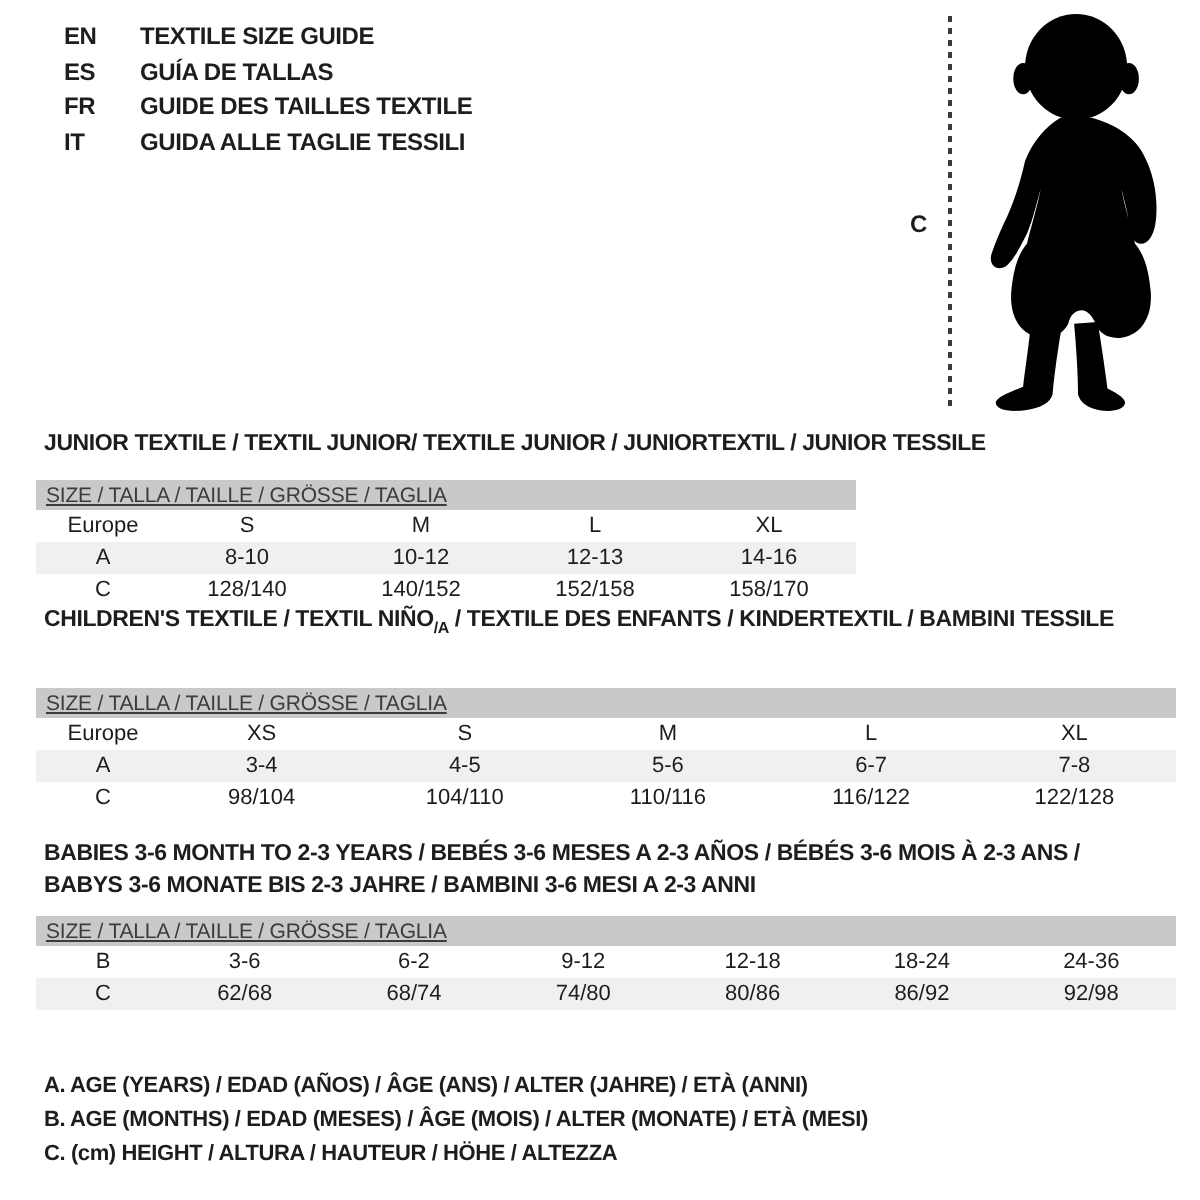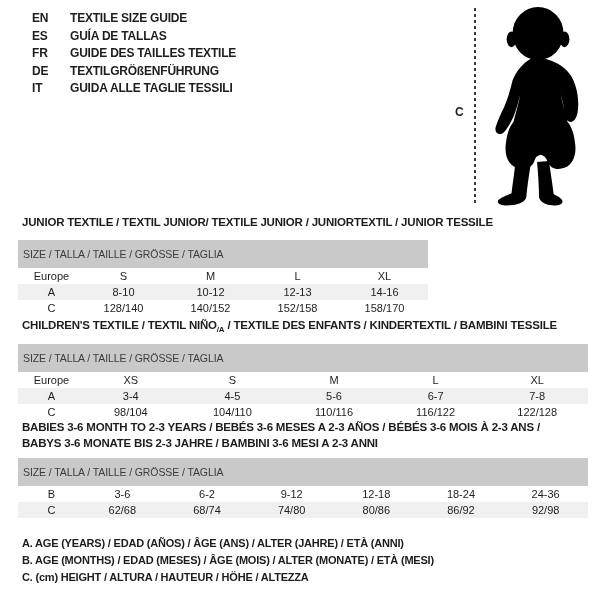--- a/index.html
+++ b/index.html
@@ -30,22 +30,22 @@
   .c-label{left:455px;top:105px;font-size:12px;font-weight:bold;}
   .toddler{left:486px;top:4px;}
 
   
   .sec-title{font-size:11.5px;font-weight:bold;letter-spacing:-0.2px;line-height:16px;}
   .sub{font-size:8px;vertical-align:sub;}
 
   
   .size-table-wrap{left:18px;}
   .size-bar{
-    background:var(--bar);height:28px;display:flex;align-items:center;
-    padding-left:5px;font-size:10.5px;color:#3c3c3c;letter-spacing:-0.1px;
+    background:var(--bar);height:15px;display:flex;align-items:center;
+    padding-left:5px;font-size:10.5px;color:#3c3c3c;letter-spacing:-0.1px;text-decoration:underline;
   }
   table{border-collapse:collapse;table-layout:fixed;}
   td{font-size:11px;height:16px;text-align:center;vertical-align:middle;padding:0;}
   td.label-cell{text-align:center;padding-left:5px;}
   tr.shaded{background:var(--shade);}
   .w410{width:410px;}
   .w570{width:570px;}
 
   
   .footnotes{top:535px;left:22px;}
@@ -59,24 +59,20 @@
     <span class="lang-code">EN</span>
     <span>TEXTILE SIZE GUIDE</span>
   </div>
   <div class="lang-row">
     <span class="lang-code">ES</span>
     <span>GUÍA DE TALLAS</span>
   </div>
   <div class="lang-row">
     <span class="lang-code">FR</span>
     <span>GUIDE DES TAILLES TEXTILE</span>
-  </div>
-  <div class="lang-row">
-    <span class="lang-code">DE</span>
-    <span>TEXTILGRÖßENFÜHRUNG</span>
   </div>
   <div class="lang-row">
     <span class="lang-code">IT</span>
     <span>GUIDA ALLE TAGLIE TESSILI</span>
   </div>
 </div>
 
 <div class="abs dash-line"></div>
 <div class="abs c-label">C</div>
 <svg class="abs toddler" width="108" height="206" viewBox="0 0 110 210" aria-hidden="true">
@@ -151,21 +147,21 @@
           <td class="label-cell">C</td>
           <td>128/140</td>
           <td>140/152</td>
           <td>152/158</td>
           <td>158/170</td>
         </tr>
       </tbody>
   </table>
 </div>
 
-<div class="abs sec-title" style="top:317px;left:22px;text-align:center;"><span>CHILDREN'S TEXTILE / TEXTIL NIÑO</span><span class="sub">/A</span><span> / TEXTILE DES ENFANTS / KINDERTEXTIL / BAMBINI TESSILE</span></div>
+<div class="abs sec-title" style="top:302px;left:22px;text-align:center;"><span>CHILDREN'S TEXTILE / TEXTIL NIÑO</span><span class="sub">/A</span><span> / TEXTILE DES ENFANTS / KINDERTEXTIL / BAMBINI TESSILE</span></div>
 <div class="abs size-table-wrap w570" style="top:344px;">
   <div class="size-bar">SIZE / TALLA / TAILLE / GRÖSSE / TAGLIA</div>
   <table class="w570">
     <colgroup>
         <col style="width:62px;">
       </colgroup>
     <tbody>
         <tr>
           <td class="label-cell">Europe</td>
           <td>XS</td>

